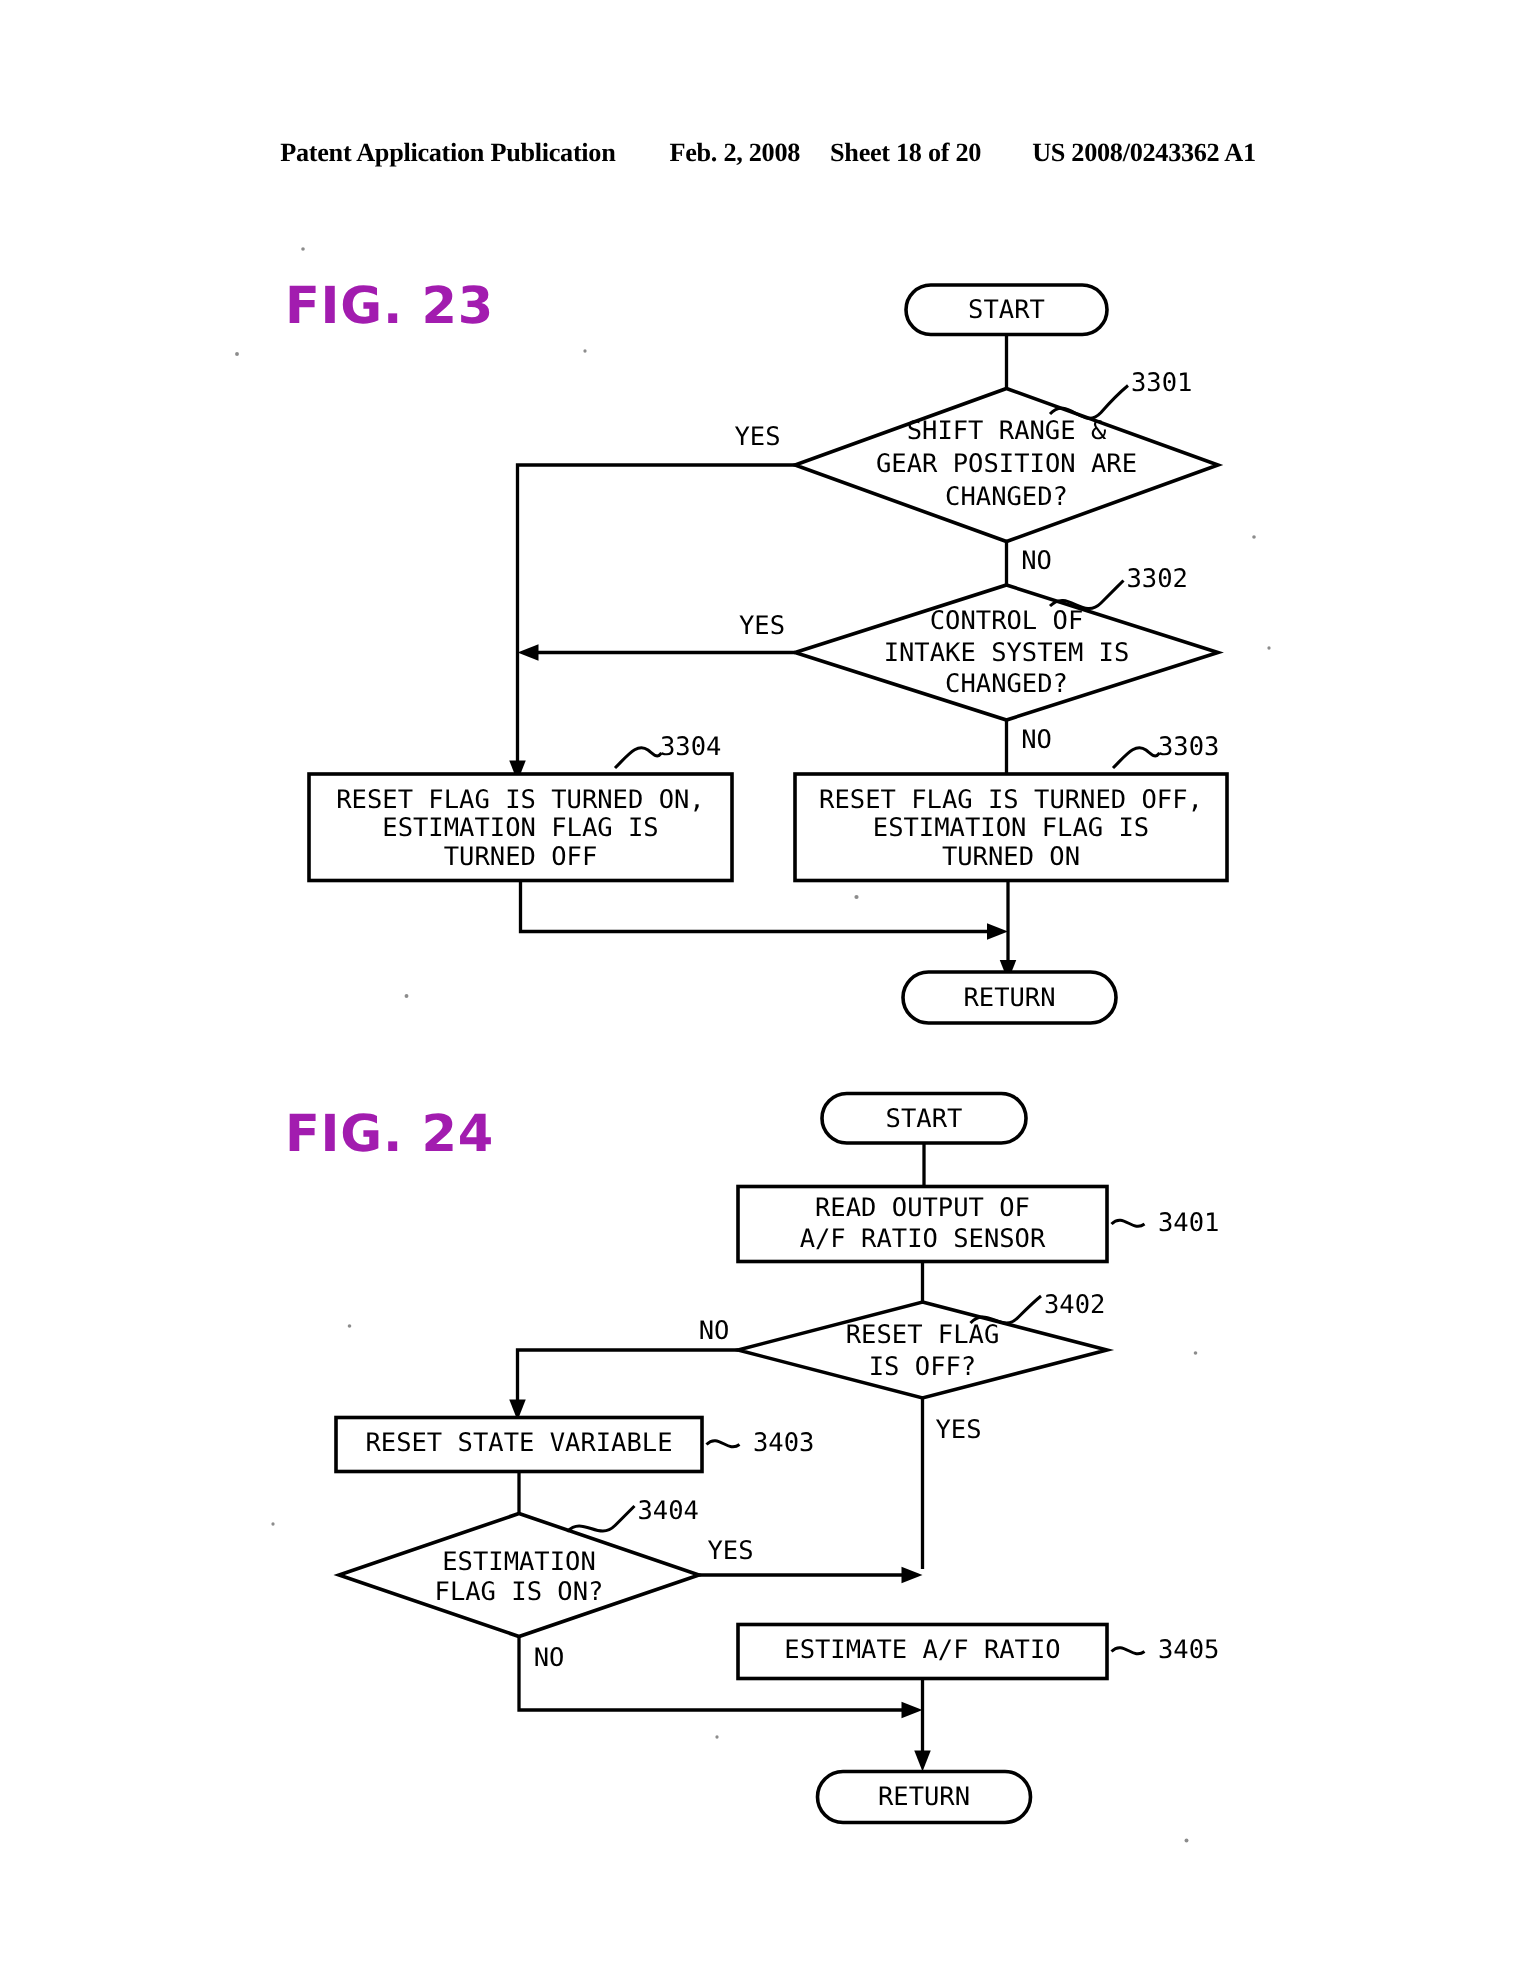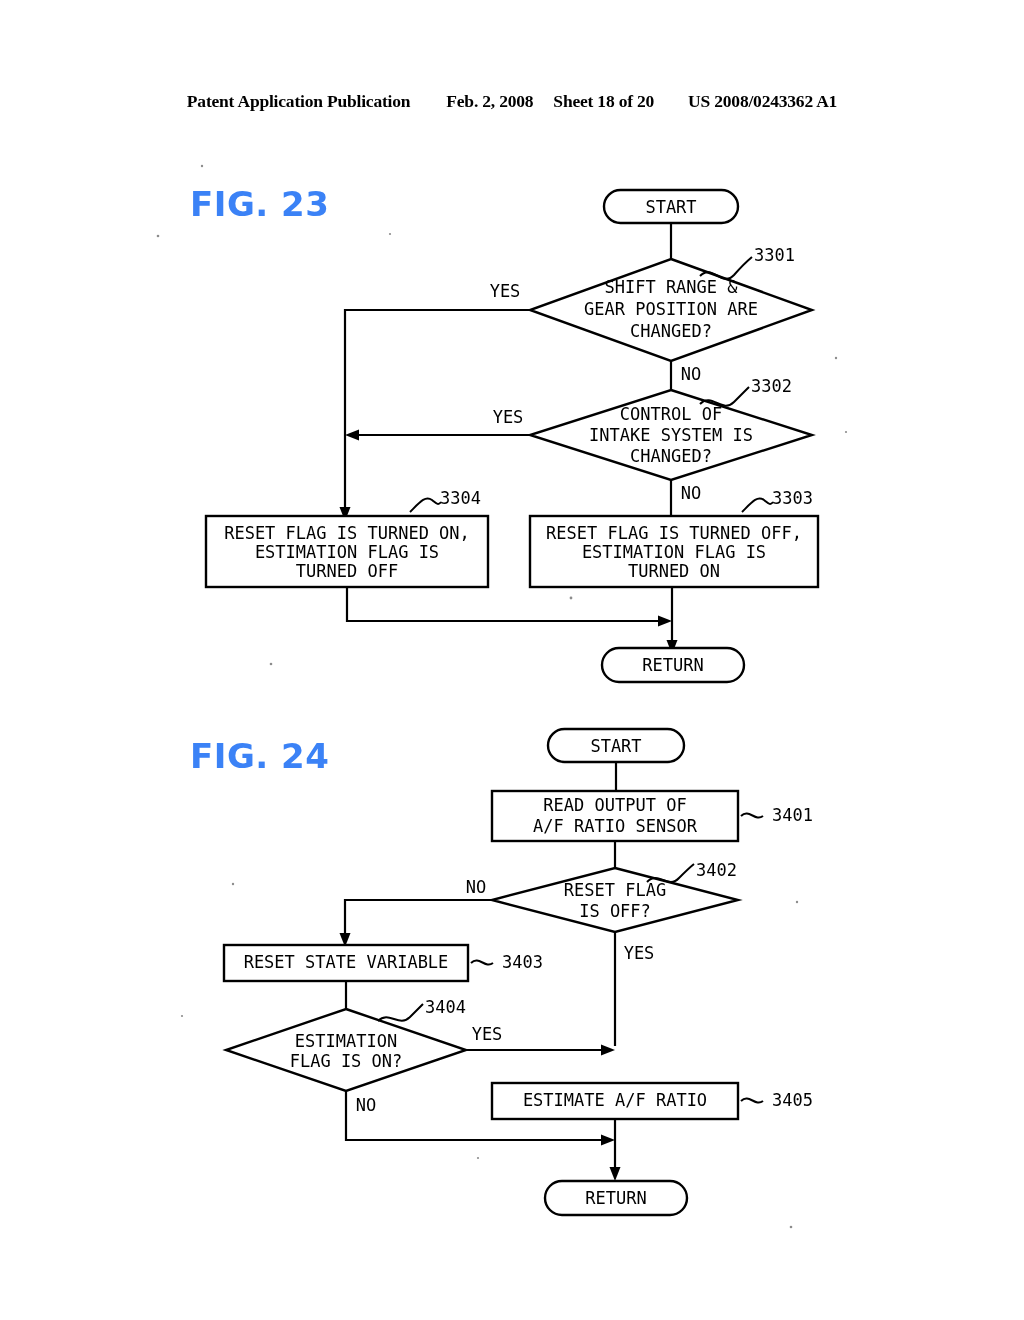--- a/index.html
+++ b/index.html
@@ -37,21 +37,21 @@
   #patent-header .gap-md { width: 20px; display: inline-block; }
   #patent-header .gap-xl { width: 34px; display: inline-block; }
 
   
   .fig-label {
     position: absolute;
     font-family: "DejaVu Sans", sans-serif;
     font-weight: bold;
     font-size: 34px;
     letter-spacing: 0.5px;
-    color: #3b82f6;
+    color: #a21caf;
     white-space: nowrap;
   }
   #fig23-label { left: 190px; top: 184px; }
   #fig24-label { left: 190px; top: 736px; }
 
   
   #flow-canvas {
     position: absolute;
     left: 0;
     top: 0;

